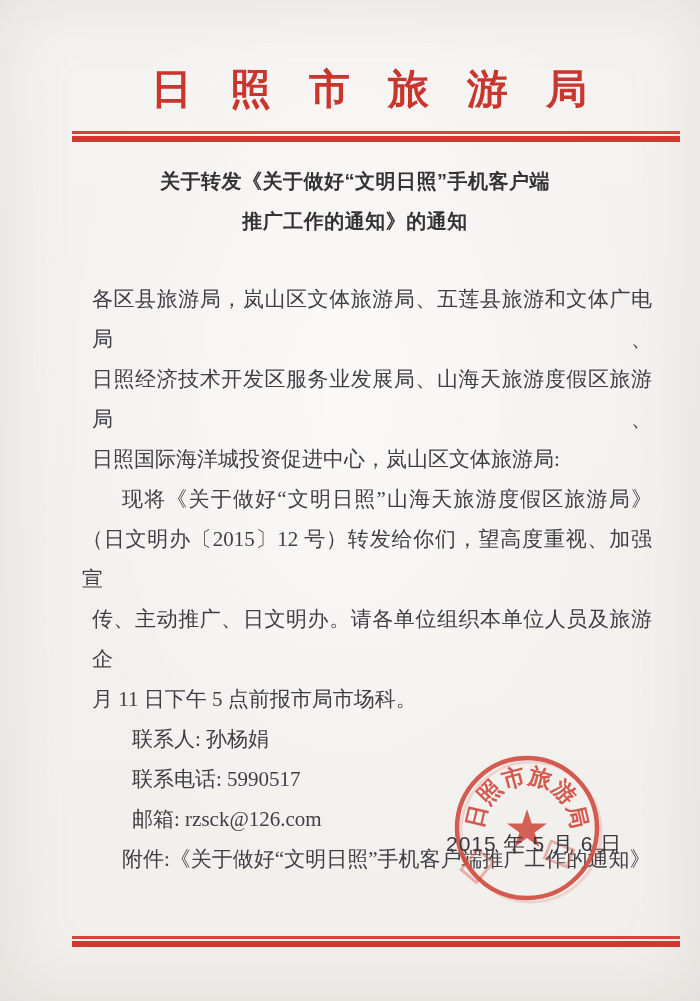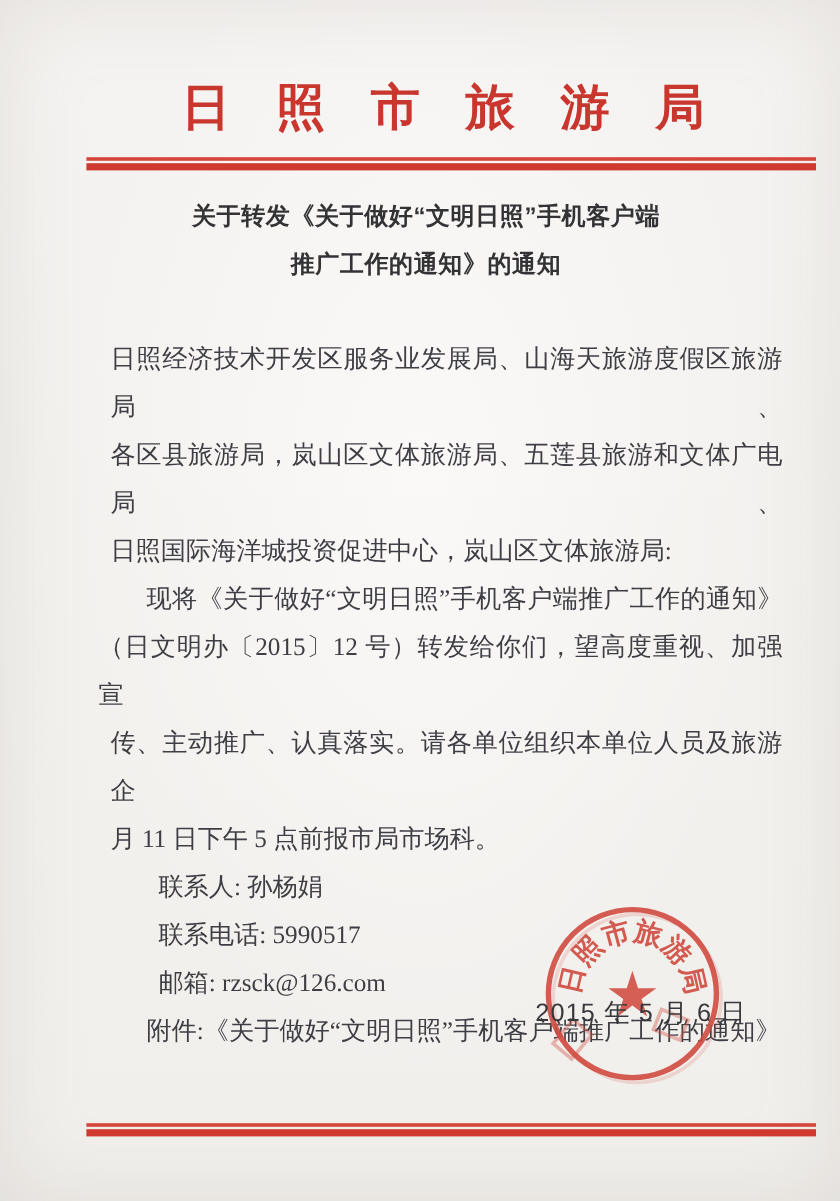--- a/index.html
+++ b/index.html
@@ -91,26 +91,26 @@
   <div class="gap"></div>
   <div class="thick"></div>
 </div>
 
 <div class="doc-title">
   <div>关于转发《关于做好“文明日照”手机客户端</div>
   <div>推广工作的通知》的通知</div>
 </div>
 
 <div class="body-block">
+  <div class="line justify">各区县旅游局，岚山区文体旅游局、五莲县旅游和文体广电局、</div>
   <div class="line justify">日照经济技术开发区服务业发展局、山海天旅游度假区旅游局、</div>
-  <div class="line justify">各区县旅游局，岚山区文体旅游局、五莲县旅游和文体广电局、</div>
   <div class="line">日照国际海洋城投资促进中心，岚山区文体旅游局:</div>
-  <div class="line justify indent30">现将《关于做好“文明日照”手机客户端推广工作的通知》</div>
+  <div class="line justify indent30">现将《关于做好“文明日照”山海天旅游度假区旅游局》</div>
   <div class="line justify hang">（日文明办〔2015〕12 号）转发给你们，望高度重视、加强宣</div>
-  <div class="line justify">传、主动推广、认真落实。请各单位组织本单位人员及旅游企</div>
+  <div class="line justify">传、主动推广、日文明办。请各单位组织本单位人员及旅游企</div>
   <div class="line">月 11 日下午 5 点前报市局市场科。</div>
   <div class="line indent40">联系人: 孙杨娟</div>
   <div class="line indent40">联系电话: 5990517</div>
   <div class="line indent40">邮箱: rzsck@126.com</div>
   <div class="line indent30">附件:《关于做好“文明日照”手机客户端推广工作的通知》</div>
 </div>
 
 <div class="seal">
   <svg width="160" height="160" viewBox="0 0 160 160">
 

